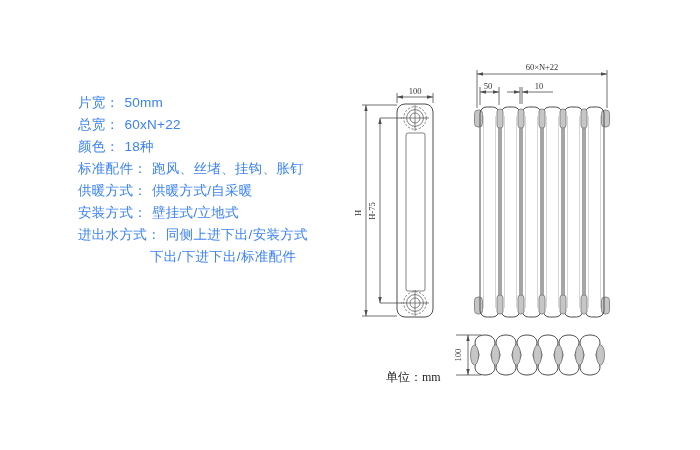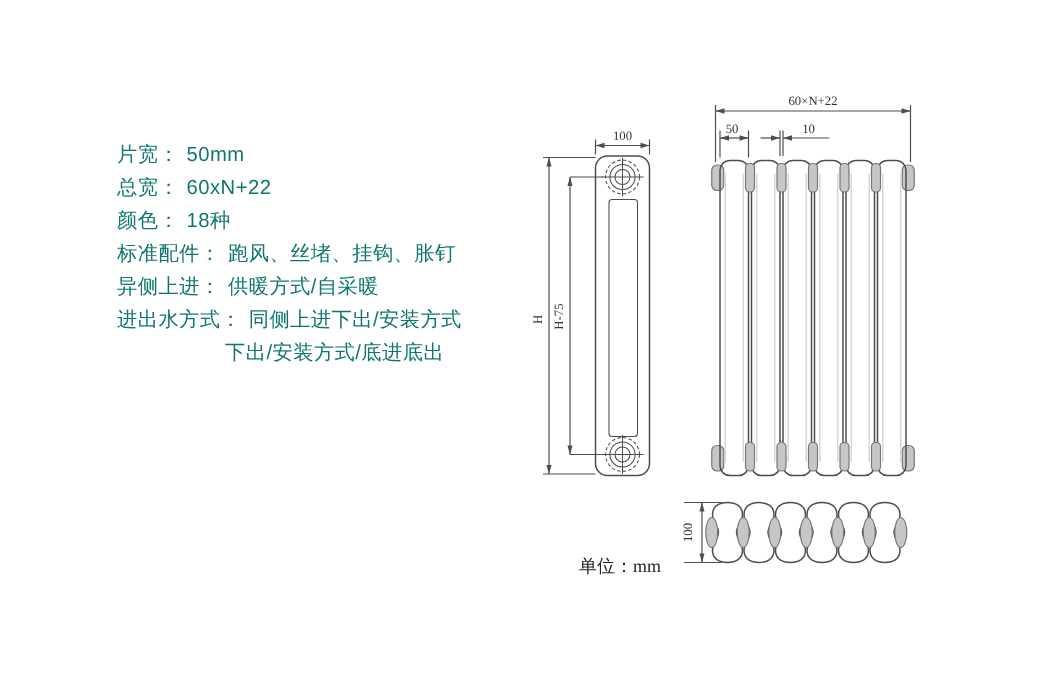--- a/index.html
+++ b/index.html
@@ -2,21 +2,21 @@
 <html><head>
 <meta charset="utf-8">
 <style>
   html,body{margin:0;padding:0;}
   body{
     width:700px;height:450px;position:relative;background:#ffffff;
     font-family:"Liberation Sans", sans-serif;overflow:hidden;
   }
   .specs{
     position:absolute;left:78px;top:92px;
-    color:#0f766e;font-size:13.5px;line-height:22px;letter-spacing:.3px;
+    color:#3b82f6;font-size:13.5px;line-height:22px;letter-spacing:.3px;
   }
   .spec-row{white-space:nowrap;}
   .spec-label{margin-right:5px;}
   .spec-cont{margin-left:72px;}
   svg.drawing{position:absolute;left:0;top:0;}
   svg.drawing text{
     fill:#333333;font-family:"Liberation Serif", serif;font-size:8.5px;
   }
   svg.drawing text.unit{font-size:12px;fill:#222222;}
   .ln{stroke:#4d4d4d;stroke-width:1;fill:none;}
@@ -27,23 +27,24 @@
   .shade{stroke:#d6d6d6;stroke-width:1;}
 </style>
 </head>
 <body>
 
 <div class="specs">
   <div class="spec-row"><span class="spec-label">片宽：</span><span>50mm</span></div>
   <div class="spec-row"><span class="spec-label">总宽：</span><span>60xN+22</span></div>
   <div class="spec-row"><span class="spec-label">颜色：</span><span>18种</span></div>
   <div class="spec-row"><span class="spec-label">标准配件：</span><span>跑风、丝堵、挂钩、胀钉</span></div>
-  <div class="spec-row"><span class="spec-label">异侧上进：</span><span>供暖方式/自采暖</span></div>
+  <div class="spec-row"><span class="spec-label">供暖方式：</span><span>供暖方式/自采暖</span></div>
+  <div class="spec-row"><span class="spec-label">安装方式：</span><span>壁挂式/立地式</span></div>
   <div class="spec-row"><span class="spec-label">进出水方式：</span><span>同侧上进下出/安装方式</span></div>
-  <div class="spec-row spec-cont">下出/安装方式/底进底出</div>
+  <div class="spec-row spec-cont">下出/下进下出/标准配件</div>
 </div>
 
 <svg class="drawing" width="700" height="450" viewBox="0 0 700 450">
 
   <g>
     <rect class="ln" x="397" y="104" width="36" height="213" rx="8" fill="#ffffff"></rect>
     <rect class="thin" x="406" y="133" width="19" height="158" rx="2"></rect>
 
     <g>
       <circle class="thin" cx="415" cy="118" r="11.3" fill="#ffffff" stroke-dasharray="2.3 1.5"></circle>

